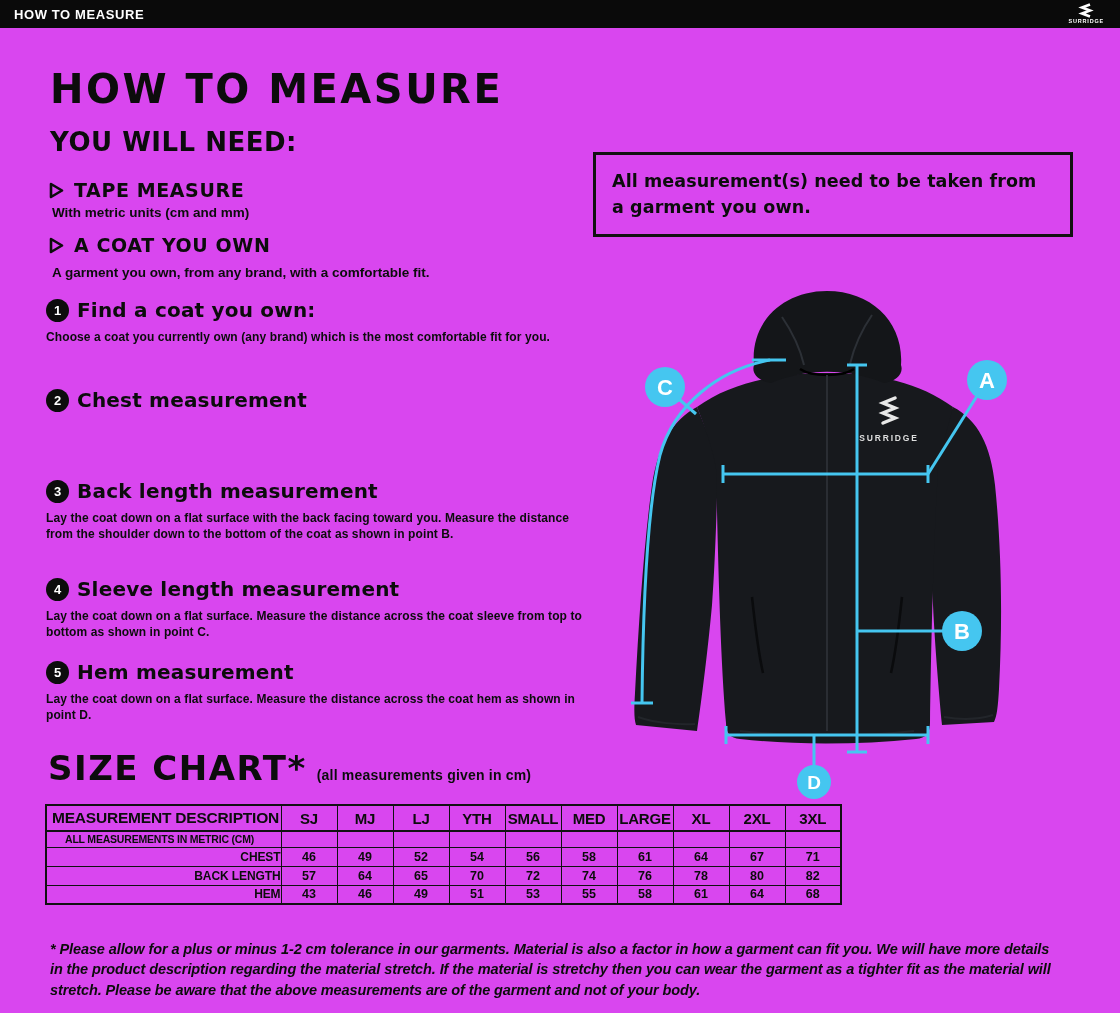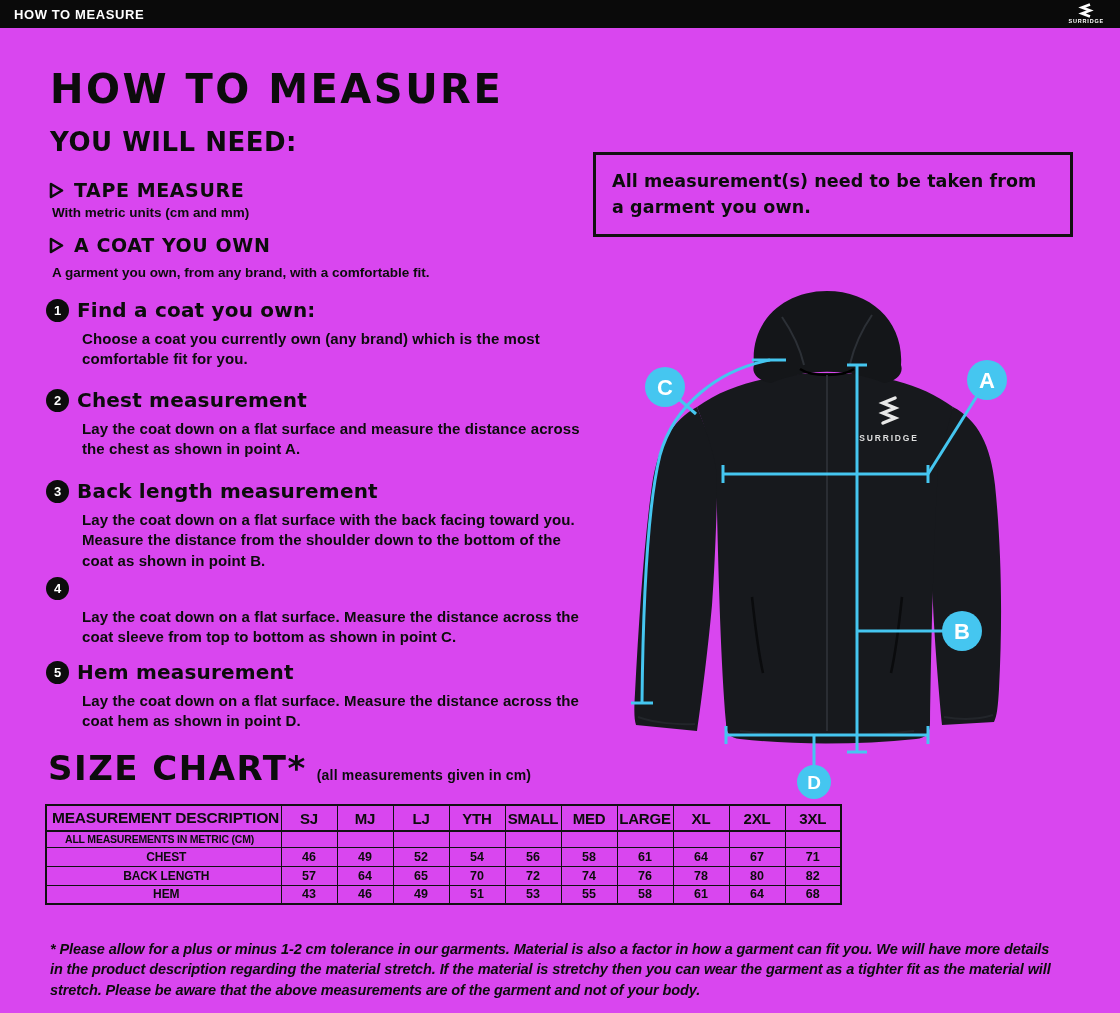--- a/index.html
+++ b/index.html
@@ -28,21 +28,21 @@
   .req-detail { font-size:13.5px; font-weight:bold; margin-top:4px; margin-left:4px; }
   #req-0 { top:179px; } #req-1 { top:234px; }
 
   .step { position:absolute; left:46px; width:545px; }
   .step-head { display:flex; align-items:center; gap:8px; }
   .step-badge { width:23px; height:23px; border-radius:50%; background:#0c0c0c; color:#fff;
                 display:flex; align-items:center; justify-content:center;
                 font-size:13px; font-weight:bold; flex:0 0 23px; }
   .step-title { font-size:20px; font-weight:900; letter-spacing:.2px;
                 font-family:"DejaVu Sans","Liberation Sans",sans-serif; }
-  .step-body { margin-top:7px; font-size:15px; font-weight:bold; line-height:1.36; letter-spacing:.1px;margin-left:36px; }
+  .step-body { margin-top:7px; font-size:12px; font-weight:bold; line-height:1.36; letter-spacing:.1px; }
   #step-0 { top:298px; } #step-1 { top:388px; } #step-2 { top:479px; }
   #step-3 { top:577px; } #step-4 { top:660px; }
 
   
   .notice-box { position:absolute; left:593px; top:152px; width:480px; height:85px;
                 border:3px solid #111; padding:13px 16px; }
   .notice-text { font-size:17.5px; font-weight:bold; line-height:1.5; letter-spacing:.1px;
                  font-family:"DejaVu Sans","Liberation Sans",sans-serif; }
 
   .diagram { position:absolute; left:600px; top:273px; width:460px; height:535px; }
@@ -59,21 +59,21 @@
   .size-table col.c-size { width:56px; }
   .size-table th, .size-table td { border:1.5px solid #111; text-align:center; vertical-align:middle;
                                    overflow:hidden; white-space:nowrap; }
   .size-table { border:2.5px solid #111; }
   .size-table thead th { height:26px; font-size:15px; font-weight:bold; letter-spacing:-.2px;
                          border-bottom-width:2.5px; }
   .size-table thead th.desc { text-align:left; padding-left:5px; font-size:15.5px; }
   .size-table tr.note-row td { height:16px; font-size:10.5px; font-weight:bold; text-align:left;
                                padding-left:18px; letter-spacing:-.2px; }
   .size-table tbody td { height:19px; font-size:12.5px; font-weight:bold; }
-  .size-table tbody td.rlabel { text-align:center; padding-left:5px; font-size:12px; letter-spacing:-.1px; }
+  .size-table tbody td.rlabel { text-align:right; padding-left:5px; font-size:12px; letter-spacing:-.1px; }
 
   .disclaimer { position:absolute; left:50px; top:939px; width:1015px;
                 font-size:14.5px; font-weight:bold; font-style:italic; line-height:1.4; letter-spacing:-.1px; }
 
   .tri-icon { flex:0 0 17px; }
 </style>
 </head>
 <body>
 
 <div class="page">
@@ -115,32 +115,32 @@
       <span class="step-badge">1</span>
       <span class="step-title">Find a coat you own:</span>
     </div>
     <div class="step-body">Choose a coat you currently own (any brand) which is the most comfortable fit for you.</div>
   </div>
   <div class="step" id="step-1">
     <div class="step-head">
       <span class="step-badge">2</span>
       <span class="step-title">Chest measurement</span>
     </div>
-    <div class="step-body">Lay the coat down on a flat surface and measure the distance across the chest as shown in point A.</div>
   </div>
   <div class="step" id="step-2">
     <div class="step-head">
       <span class="step-badge">3</span>
       <span class="step-title">Back length measurement</span>
     </div>
     <div class="step-body">Lay the coat down on a flat surface with the back facing toward you. Measure the distance from the shoulder down to the bottom of the coat as shown in point B.</div>
   </div>
   <div class="step" id="step-3">
     <div class="step-head">
       <span class="step-badge">4</span>
+      <span class="step-title">Sleeve length measurement</span>
     </div>
     <div class="step-body">Lay the coat down on a flat surface. Measure the distance across the coat sleeve from top to bottom as shown in point C.</div>
   </div>
   <div class="step" id="step-4">
     <div class="step-head">
       <span class="step-badge">5</span>
       <span class="step-title">Hem measurement</span>
     </div>
     <div class="step-body">Lay the coat down on a flat surface. Measure the distance across the coat hem as shown in point D.</div>
   </div>

